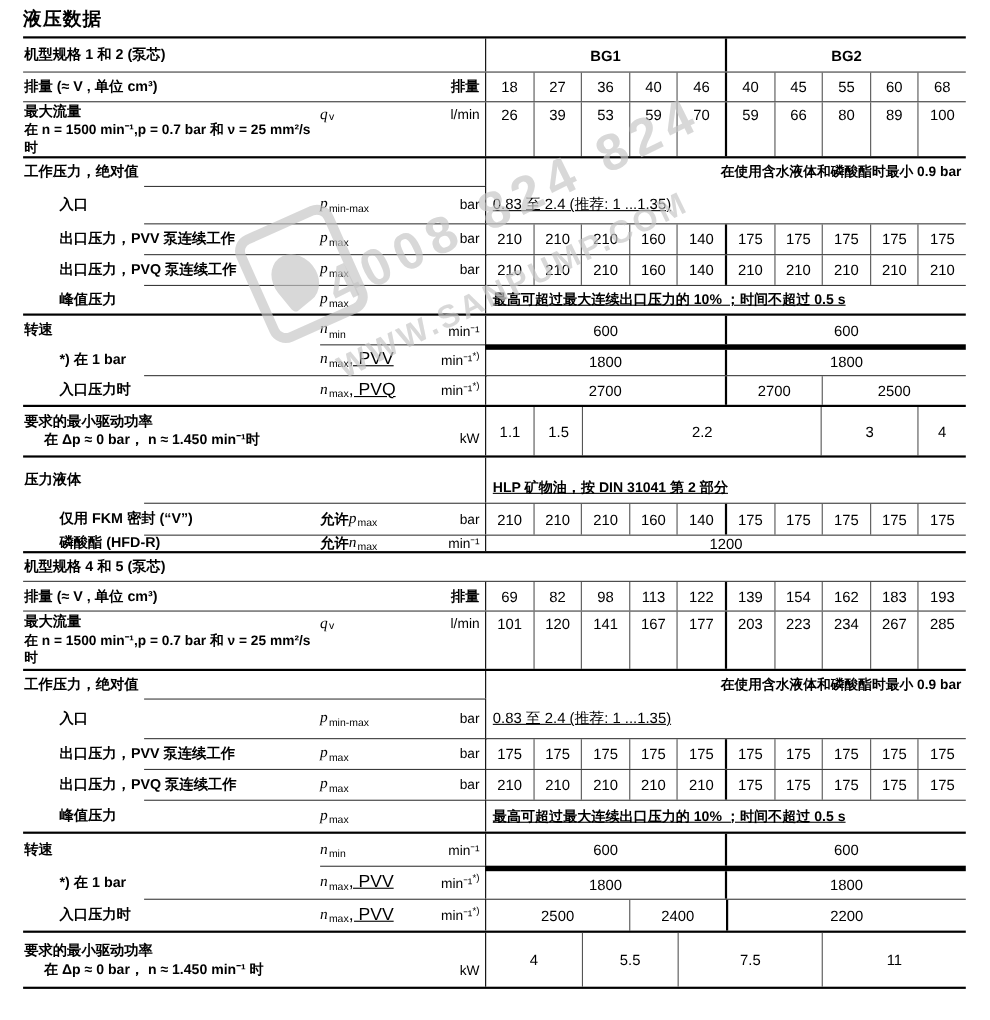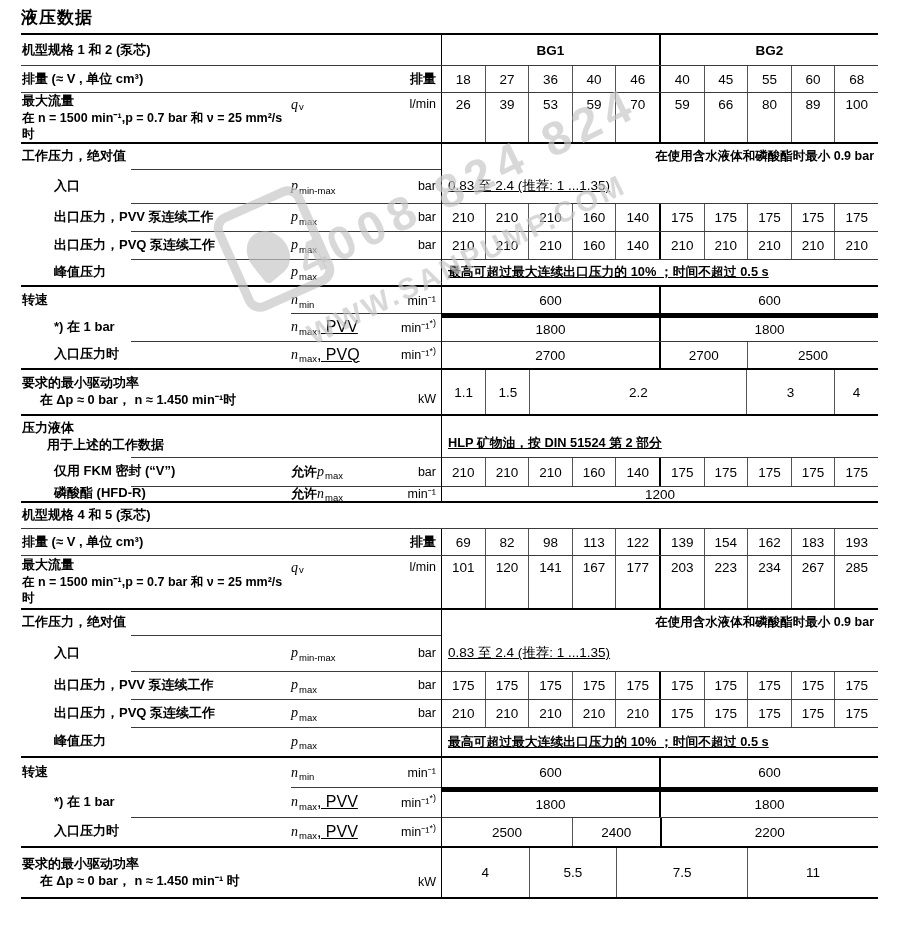--- a/index.html
+++ b/index.html
@@ -284,27 +284,26 @@
         <div class="c s5">2.2</div>
         <div class="c s2">3</div>
         <div class="c">4</div>
       </div>
     </div>
 
     <div class="row bt2" style="height:43px">
       <div class="lz">
         <div class="lbl">
           <span>压力液体</span>
-          <span class="l2i25">用于上述的工作数据</span>
         </div>
         <div class="sym"></div>
         <div class="unit"></div>
       </div>
       <div class="dz">
-          <div class="c txt cjkb cbot">HLP 矿物油，按 DIN 51524 第 2 部分</div>
+          <div class="c txt cjkb cbot">HLP 矿物油，按 DIN 31041 第 2 部分</div>
         </div>
     </div>
 
     <div class="row ps sub" style="height:29px">
       <div class="lz">
         <div class="lbl">仅用 FKM 密封 (“V”)</div>
         <div class="sym">
             <span class="sp">允许 </span>
             <i class="sb">p</i>
             <span class="ss">max</span>

